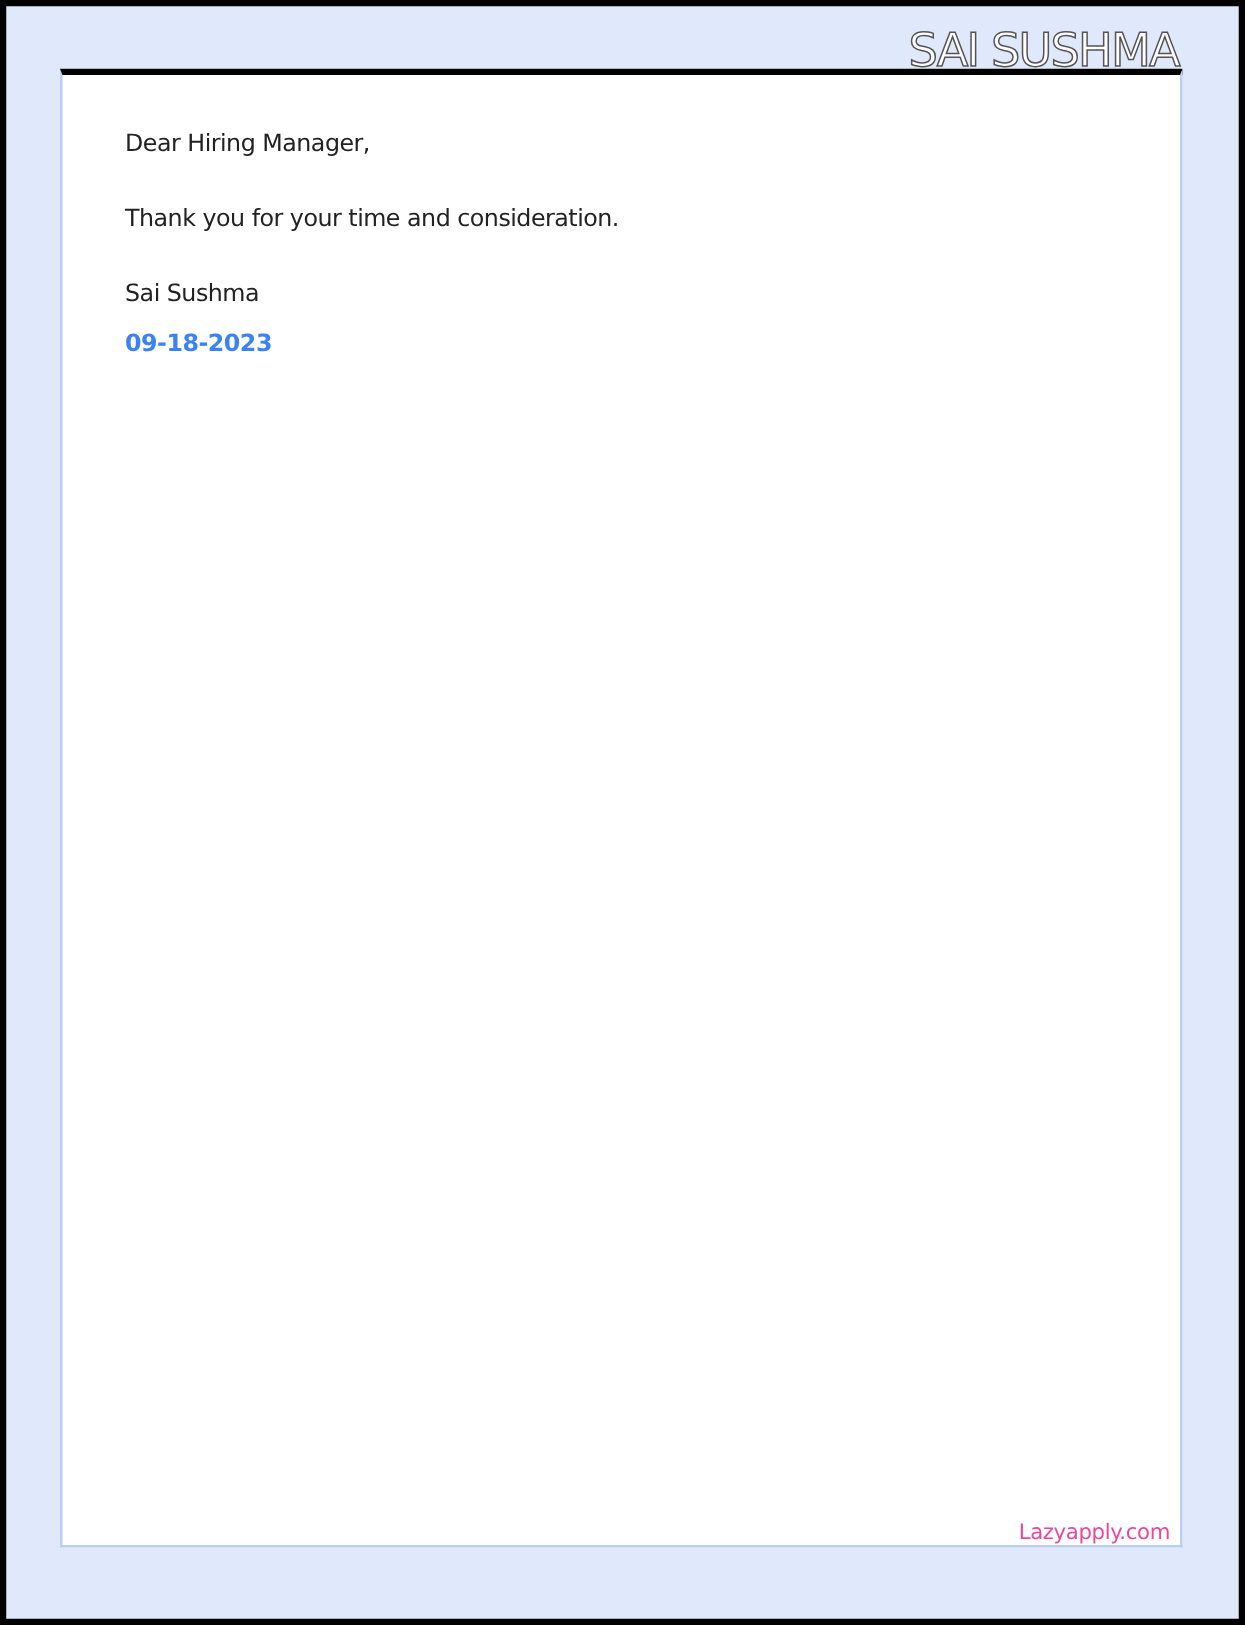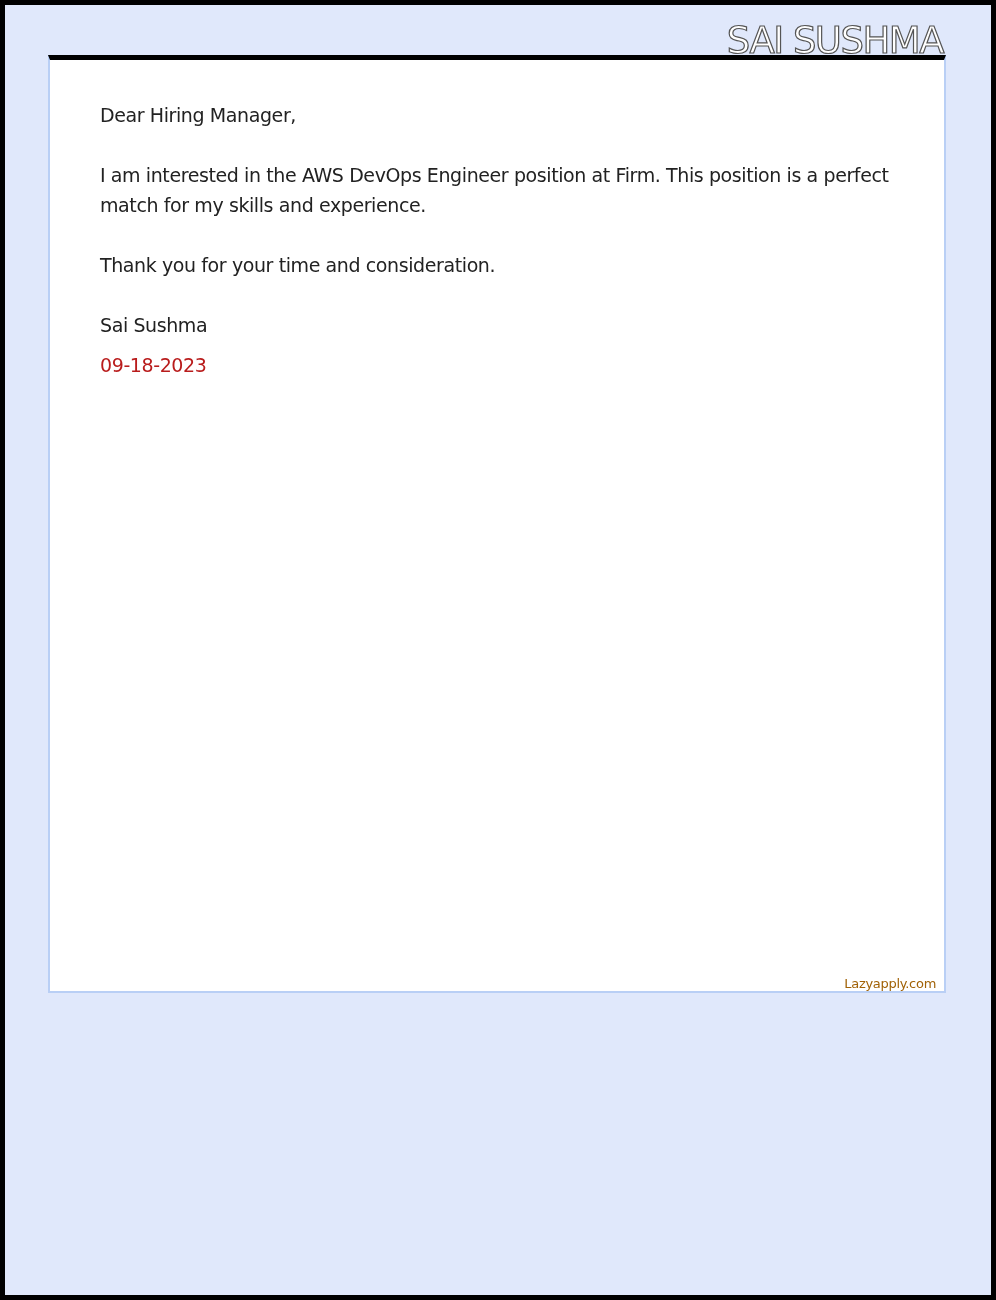--- a/index.html
+++ b/index.html
@@ -7,41 +7,40 @@
     width: 996px; height: 1300px; box-sizing: border-box;
     border: 5px solid #000; background: #e0e8fb; position: relative;
     font-family: "DejaVu Sans", sans-serif; overflow: hidden;
   }
   .name {
     position: absolute; right: 48px; top: 12px;
     font-family: "DejaVu Sans", sans-serif; font-size: 37px; letter-spacing: -1.5px;
     color: #fff; -webkit-text-stroke: 1.2px #555; line-height: 48px;
   }
   .page {
-    position: absolute; left: 43px; top: 50px; width: 898px; height: 938px;
+    position: absolute; left: 43px; top: 50px; width: 898px; height: 1183px;
     background: #fff; box-sizing: border-box;
     border-top: 5px solid #000; border-left: 2px solid #b9cff5;
     border-right: 2px solid #b9cff5; border-bottom: 2px solid #b9cff5;
   }
   .content {
     position: absolute; left: 50px; top: 40px; width: 790px;
     font-size: 19px; color: #222; line-height: 30px; letter-spacing: -0.4px;
   }
   .content p { margin: 0 0 30px 0; }
   .content p.sig { margin-bottom: 10px; }
-  .date { color: #b91c1c; }
-  .footer { position: absolute; right: 8px; bottom: 0px; font-size: 13px; color: #a16207; letter-spacing: -0.3px; }
+  .date { color: #3b82f6; font-weight: bold; }
+  .footer { position: absolute; right: 8px; bottom: 0px; font-size: 17px; color: #ec4899; letter-spacing: -0.3px; }
 </style>
 </head>
 <body>
 
 <div class="name">SAI SUSHMA</div>
 
 <div class="page">
   <div class="content">
     <p>Dear Hiring Manager,</p>
-    <p>I am interested in the AWS DevOps Engineer position at Firm. This position is a perfect match for my skills and experience.</p>
     <p>Thank you for your time and consideration.</p>
     <p class="sig">Sai Sushma</p>
     <p class="date">09-18-2023</p>
   </div>
   <div class="footer">Lazyapply.com</div>
 </div>
 
 </body></html>

